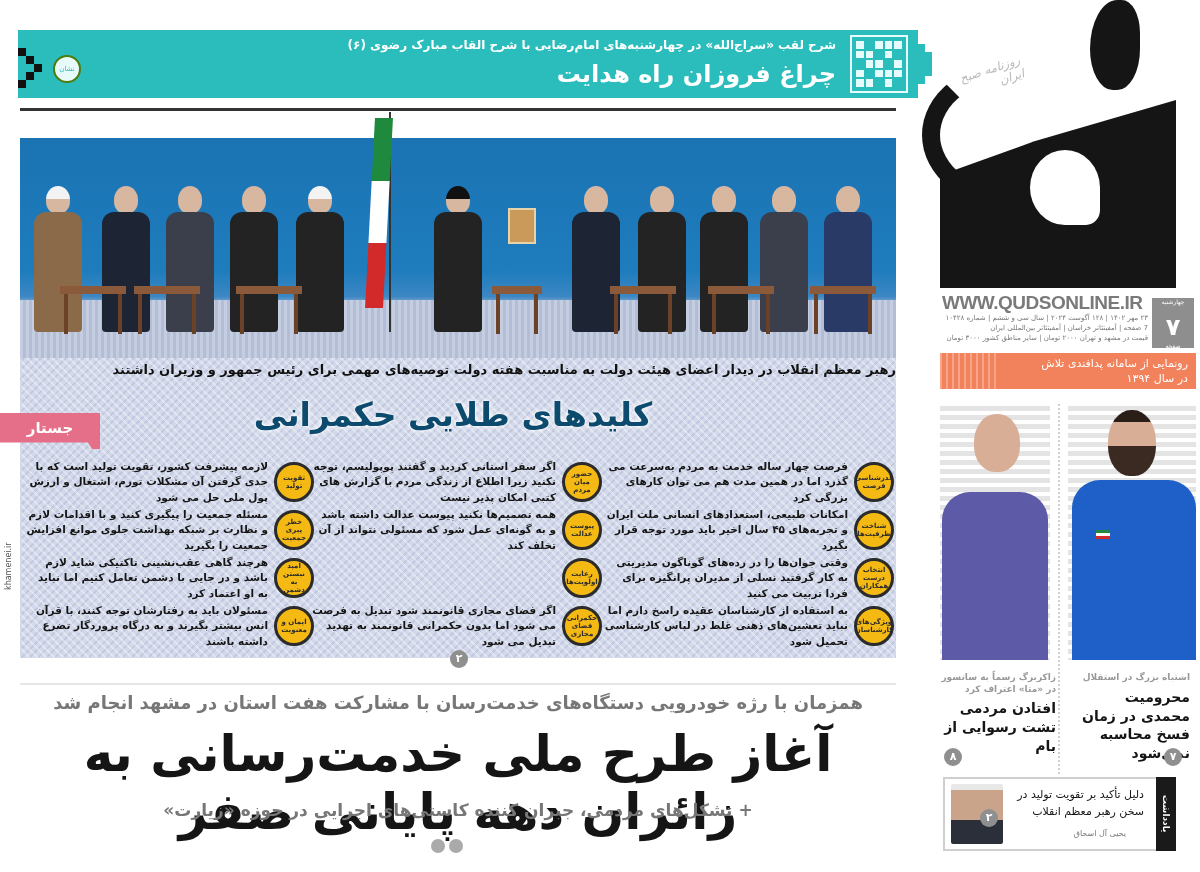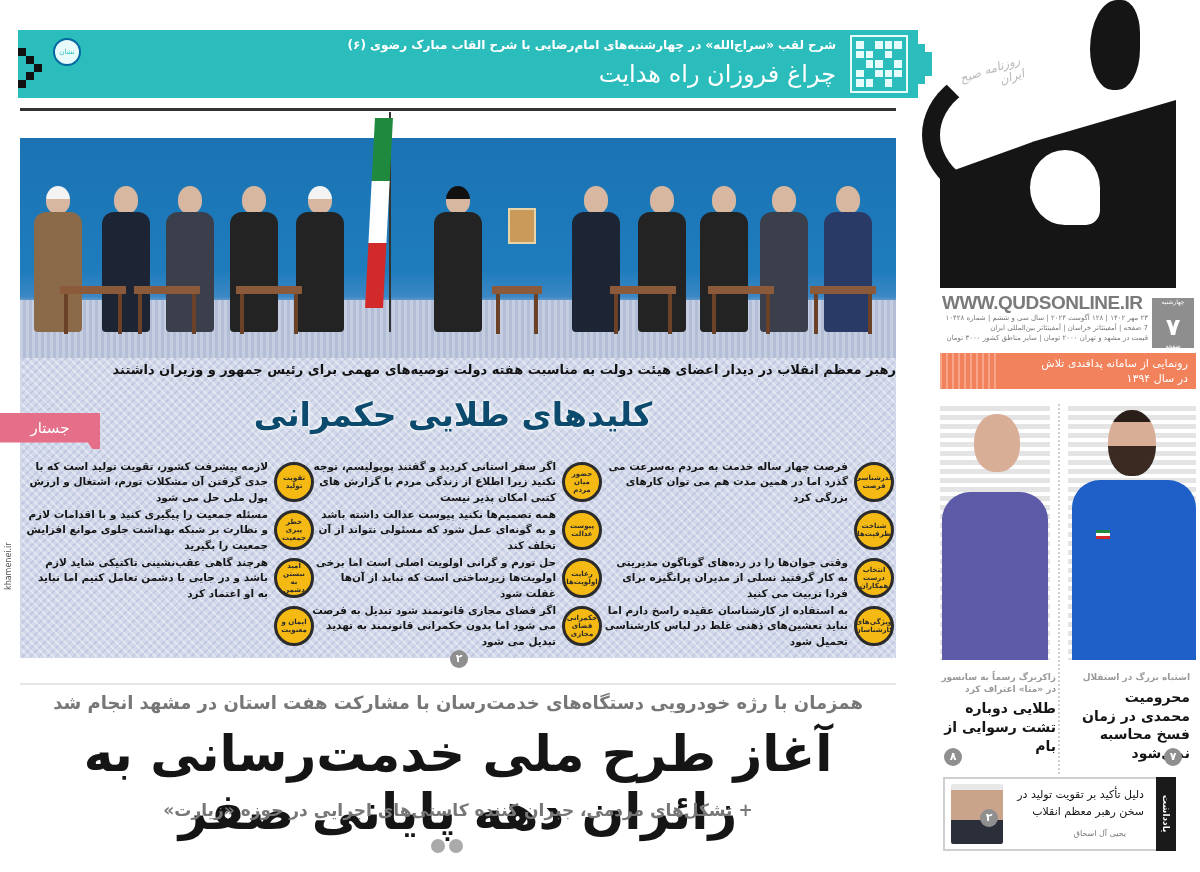--- a/index.html
+++ b/index.html
@@ -15,43 +15,43 @@
       position: absolute; left: 18px; top: 30px; width: 900px; height: 68px;
       background: #2bbcbc;
     }
     .teal-banner .notch-left {
       position: absolute; left: -18px; top: 0; width: 36px; height: 68px;
     }
     .teal-banner .notch-left span {
       position: absolute; width: 8px; height: 8px; background: #111;
     }
     .teal-banner .small-seal {
-      position: absolute; left: 35px; top: 8px; width: 28px; height: 28px;
-      border-radius: 50%; background: #e8fbfb; border: 2px solid #0369a1;
+      position: absolute; left: 35px; top: 25px; width: 28px; height: 28px;
+      border-radius: 50%; background: #e8fbfb; border: 2px solid #4d7c0f;
       color: #2bbcbc; font-size: 7px; text-align: center; line-height: 24px;
     }
     .teal-banner .kufic {
       position: absolute; right: 10px; top: 5px; width: 58px; height: 58px;
       background: #2bbcbc; border: 2px solid #e6fbfb;
       display: grid; grid-template-columns: repeat(5,1fr); gap: 2px; padding: 4px;
     }
     .teal-banner .kufic i { background: #e6fbfb; display: block; }
     .teal-banner .kufic i.off { background: transparent; }
     .teal-banner .arrow {
       position: absolute; right: -14px; top: 14px; width: 14px; height: 40px;
       background: #2bbcbc;
       clip-path: polygon(0 0, 50% 0, 50% 20%, 100% 20%, 100% 80%, 50% 80%, 50% 100%, 0 100%);
     }
     .teal-banner .kicker {
       position: absolute; right: 82px; top: 8px;
       color: #ffffff; font-size: 12px; font-weight: bold; direction: rtl;
     }
     .teal-banner .title {
       position: absolute; right: 82px; top: 30px;
-      color: #ffffff; font-size: 24px; font-weight: normal; direction: rtl;
+      color: #ffffff; font-size: 24px; font-weight: bold; direction: rtl;
     }
 
     
     .main-photo {
       position: absolute; left: 20px; top: 138px; width: 876px; height: 220px;
       background: linear-gradient(180deg, #1b73b3 0%, #1e7cbd 60%, #3b87c3 72%, #b9c5dc 78%, #c8d0e2 100%);
       overflow: hidden;
     }
     .main-photo .floor {
       position: absolute; left: 0; bottom: 0; width: 100%; height: 58px;
@@ -106,21 +106,21 @@
     }
     .info-title {
       position: absolute; left: 228px; top: 395px; width: 450px; text-align: center;
       font-size: 33px; font-weight: bold; color: #0c4a6e; direction: rtl;
       text-shadow: 0 0 3px #fff, 0 0 6px #fff;
     }
     .pink-tag {
       position: absolute; left: 0; top: 413px; width: 100px; height: 36px;
       background: #e56e88;
       clip-path: polygon(0 0, 100% 0, 100% 100%, 92% 100%, 88% 82%, 0 82%);
-      color: #fff; font-size: 15px; font-weight: normal; direction: rtl;
+      color: #fff; font-size: 15px; font-weight: bold; direction: rtl;
       text-align: center; line-height: 30px;
     }
 
     
     .col { position: absolute; top: 458px; width: 290px; }
     .item {
       position: relative; height: 48px; margin-bottom: 0;
       display: flex; flex-direction: row-reverse; align-items: center; gap: 6px;
     }
     .badge {
@@ -372,20 +372,21 @@
 <div class="pink-tag">جستار</div>
 <div class="side-credit">khamenei.ir</div>
 
 <div class="col" style="left:604px">
   <div class="item">
     <div class="badge">قدرشناسی فرصت</div>
     <div class="item-text">فرصت چهار ساله خدمت به مردم به‌سرعت می گذرد اما در همین مدت هم می توان کارهای بزرگی کرد</div>
   </div>
   <div class="item">
     <div class="badge">شناخت ظرفیت‌ها</div>
+    <div class="item-text">امکانات طبیعی، استعدادهای انسانی ملت ایران و تجربه‌های ۴۵ سال اخیر باید مورد توجه قرار بگیرد</div>
   </div>
   <div class="item">
     <div class="badge">انتخاب درست همکاران</div>
     <div class="item-text">وقتی جوان‌ها را در رده‌های گوناگون مدیریتی به کار گرفتید نسلی از مدیران پرانگیزه برای فردا تربیت می کنید</div>
   </div>
   <div class="item">
     <div class="badge">ویژگی‌های کارشناسان</div>
     <div class="item-text">به استفاده از کارشناسان عقیده راسخ دارم اما نباید تعشین‌های ذهنی غلط در لباس کارشناسی تحمیل شود</div>
   </div>
 </div>
@@ -394,21 +395,20 @@
   <div class="item">
     <div class="badge">حضور میان مردم</div>
     <div class="item-text">اگر سفر استانی کردید و گفتند پوپولیسم، توجه نکنید زیرا اطلاع از زندگی مردم با گزارش های کتبی امکان پذیر نیست</div>
   </div>
   <div class="item">
     <div class="badge">پیوست عدالت</div>
     <div class="item-text">همه تصمیم‌ها نکنید پیوست عدالت داشته باشد و به گونه‌ای عمل شود که مسئولی نتواند از آن تخلف کند</div>
   </div>
   <div class="item">
     <div class="badge">رعایت اولویت‌ها</div>
-    <div class="item-text">حل تورم و گرانی اولویت اصلی است اما برخی اولویت‌ها زیرساختی است که نباید از آن‌ها غفلت شود</div>
   </div>
   <div class="item">
     <div class="badge">حکمرانی فضای مجازی</div>
     <div class="item-text">اگر فضای مجازی قانونمند شود تبدیل به فرصت می شود اما بدون حکمرانی قانونمند به تهدید تبدیل می شود</div>
   </div>
 </div>
 
 <div class="col" style="left:24px">
   <div class="item">
     <div class="badge">تقویت تولید</div>
@@ -417,20 +417,21 @@
   <div class="item">
     <div class="badge">خطر پیری جمعیت</div>
     <div class="item-text">مسئله جمعیت را پیگیری کنید و با اقدامات لازم و نظارت بر شبکه بهداشت جلوی موانع افزایش جمعیت را بگیرید</div>
   </div>
   <div class="item">
     <div class="badge">امید نبستن به دشمن</div>
     <div class="item-text">هرچند گاهی عقب‌نشینی تاکتیکی شاید لازم باشد و در جایی با دشمن تعامل کنیم اما نباید به او اعتماد کرد</div>
   </div>
   <div class="item">
     <div class="badge">ایمان و معنویت</div>
+    <div class="item-text">مسئولان باید به رفتارشان توجه کنند، با قرآن انس بیشتر بگیرند و به درگاه پروردگار تضرع داشته باشند</div>
   </div>
 </div>
 
 <div class="page-dot" style="left:450px;top:650px">۲</div>
 
 <div class="hr-light"></div>
 <div class="bottom-kicker">همزمان با رژه خودرویی دستگاه‌های خدمت‌رسان با مشارکت هفت استان در مشهد انجام شد</div>
 <div class="bottom-title">آغاز طرح ملی خدمت‌رسانی به زائران دهه پایانی صفر</div>
 <div class="bottom-sub">+ تشکل‌های مردمی، جبران کننده کاستی‌های اجرایی در حوزه «زیارت»</div>
 <div class="source-dots">
@@ -478,21 +479,21 @@
 <div class="divider-dotted"></div>
 
 <div class="teaser" style="left:1072px">
   <div class="kick">اشتباه بزرگ در استقلال</div>
   <div class="head">محرومیت محمدی در زمان فسخ محاسبه نمی‌شود</div>
 </div>
 <div class="page-dot" style="left:1164px;top:748px">۷</div>
 
 <div class="teaser" style="left:938px">
   <div class="kick">زاکربرگ رسماً به سانسور در «متا» اعتراف کرد</div>
-  <div class="head">طلایی دوباره تشت رسوایی از بام</div>
+  <div class="head">افتادن مردمی تشت رسوایی از بام</div>
 </div>
 <div class="page-dot" style="left:944px;top:748px">۸</div>
 
 <div class="note-box">
   <div class="tab">یادداشت</div>
   <div class="face"></div>
   <div class="title">دلیل تأکید بر تقویت تولید در سخن رهبر معظم انقلاب</div>
   <div class="page-dot" style="right:176px;top:30px;left:auto">۲</div>
   <div class="author">یحیی آل اسحاق</div>
 </div>

